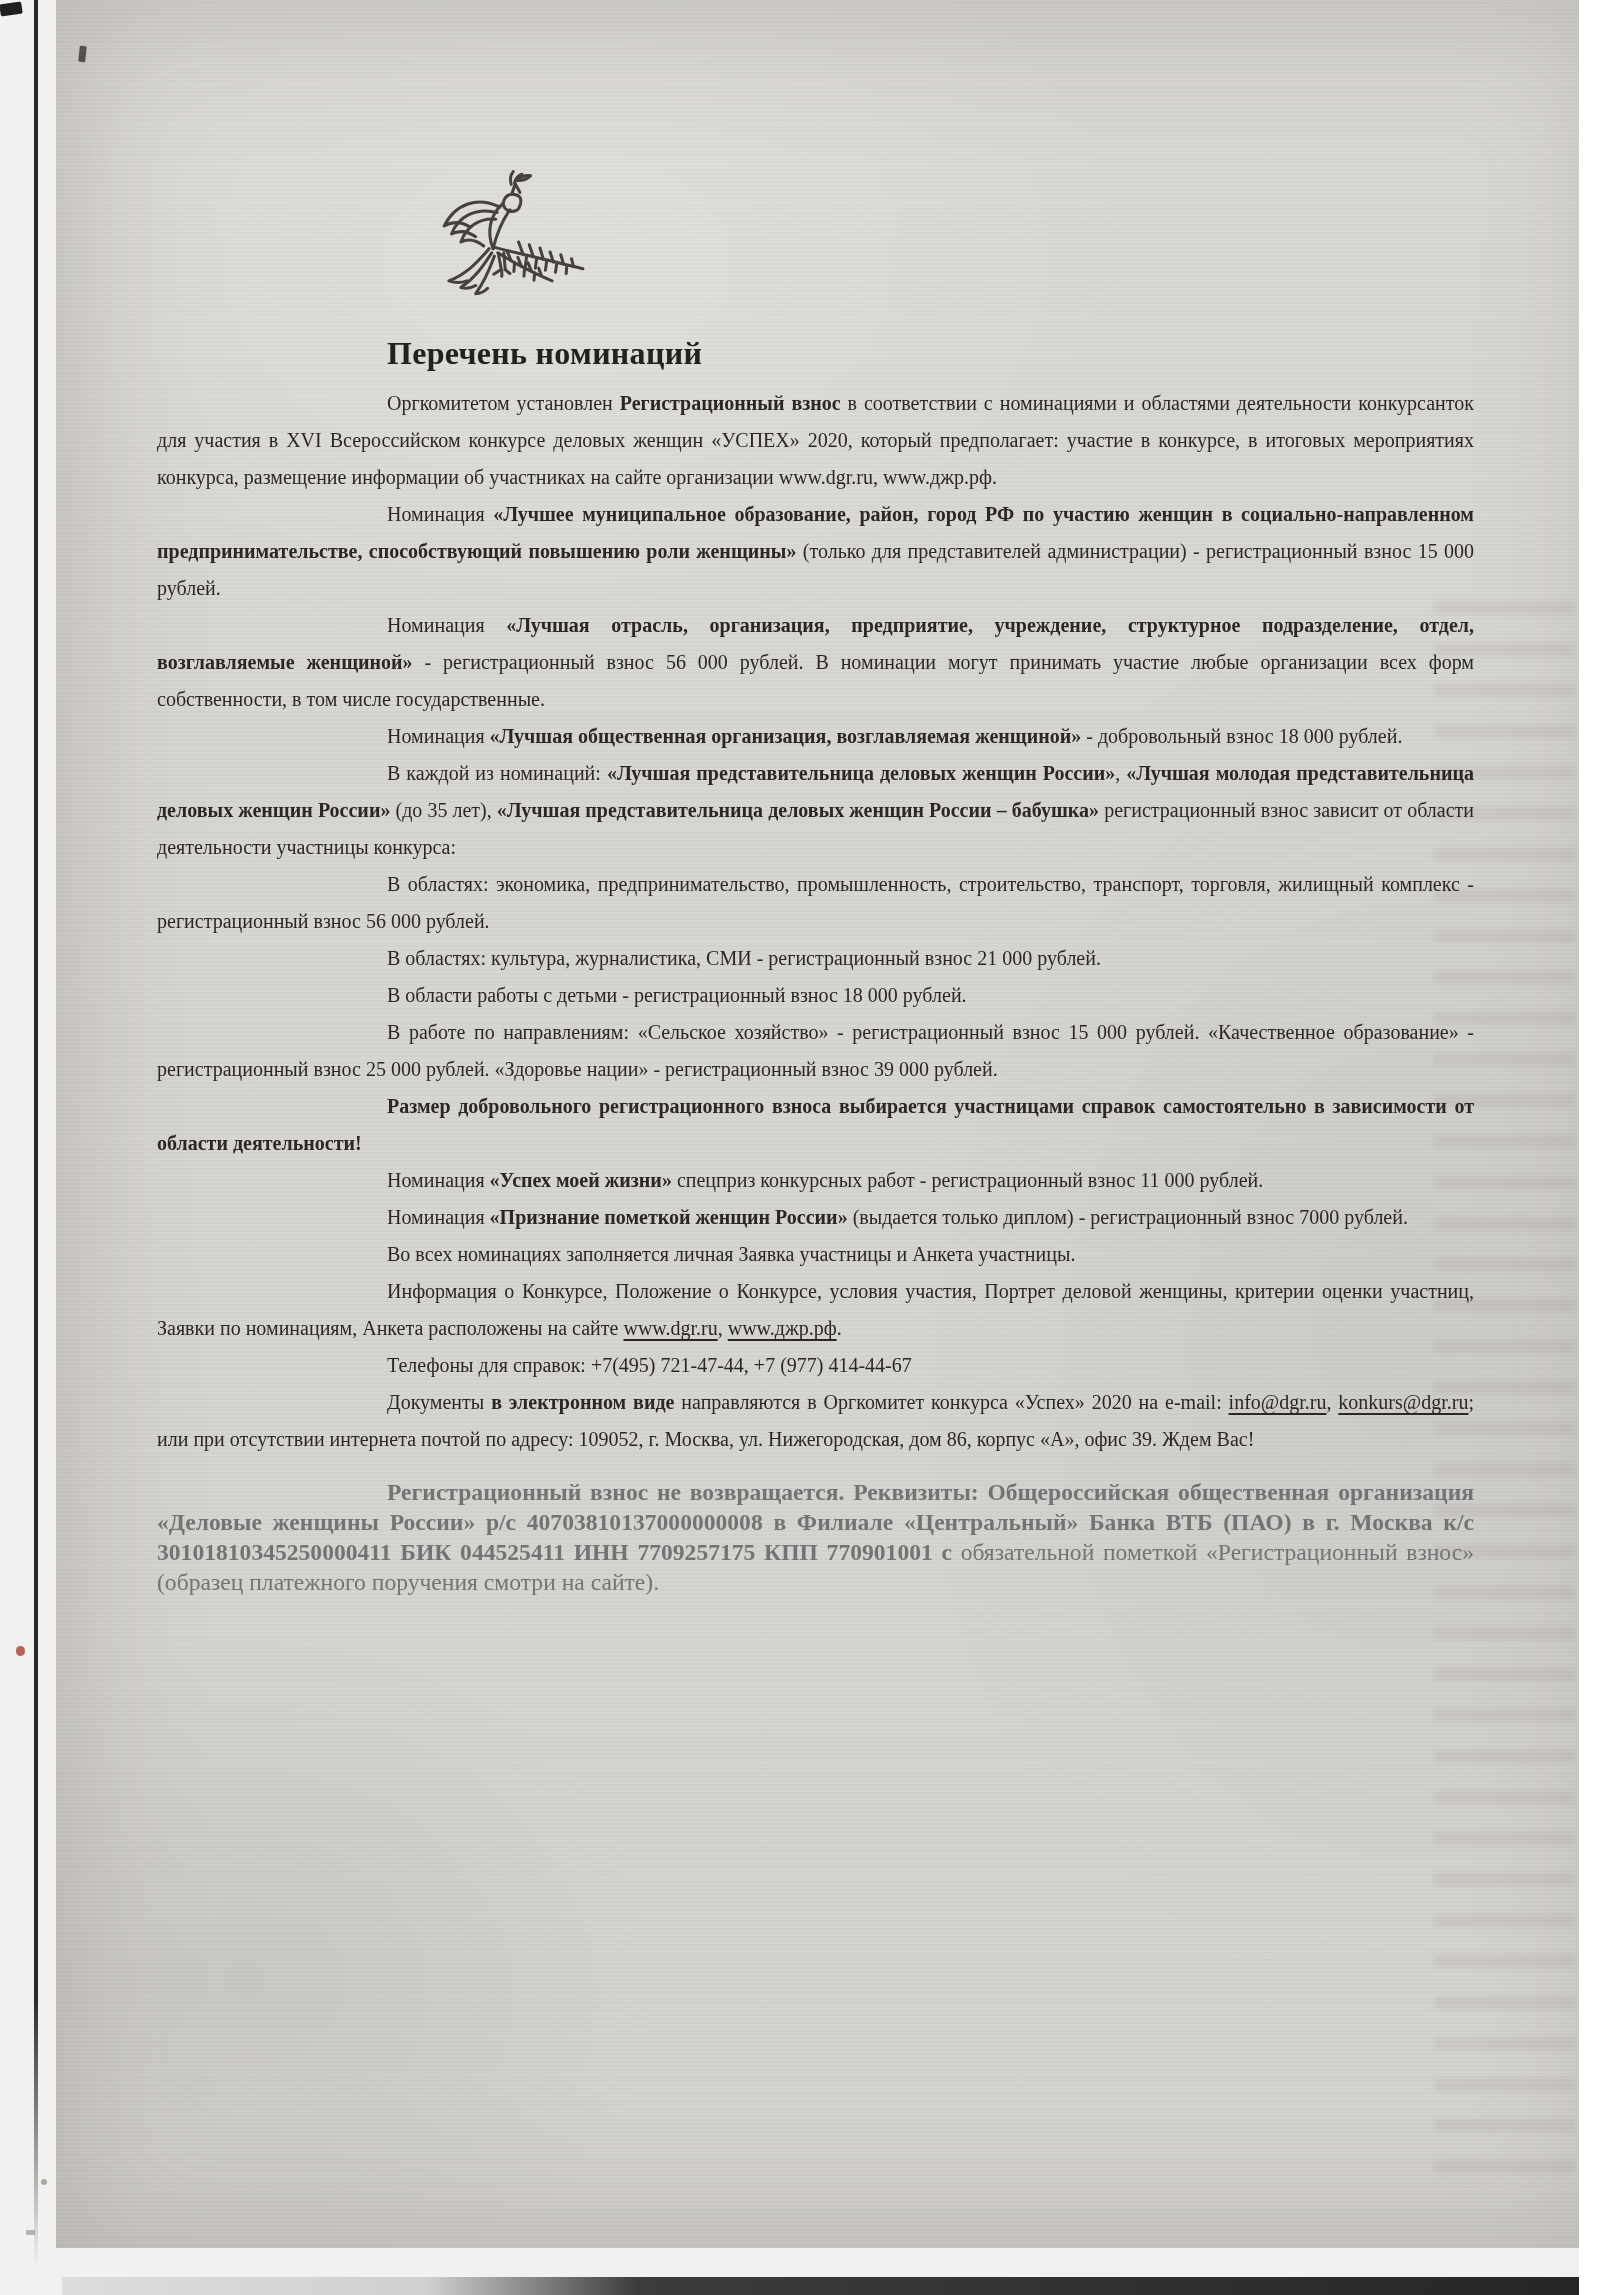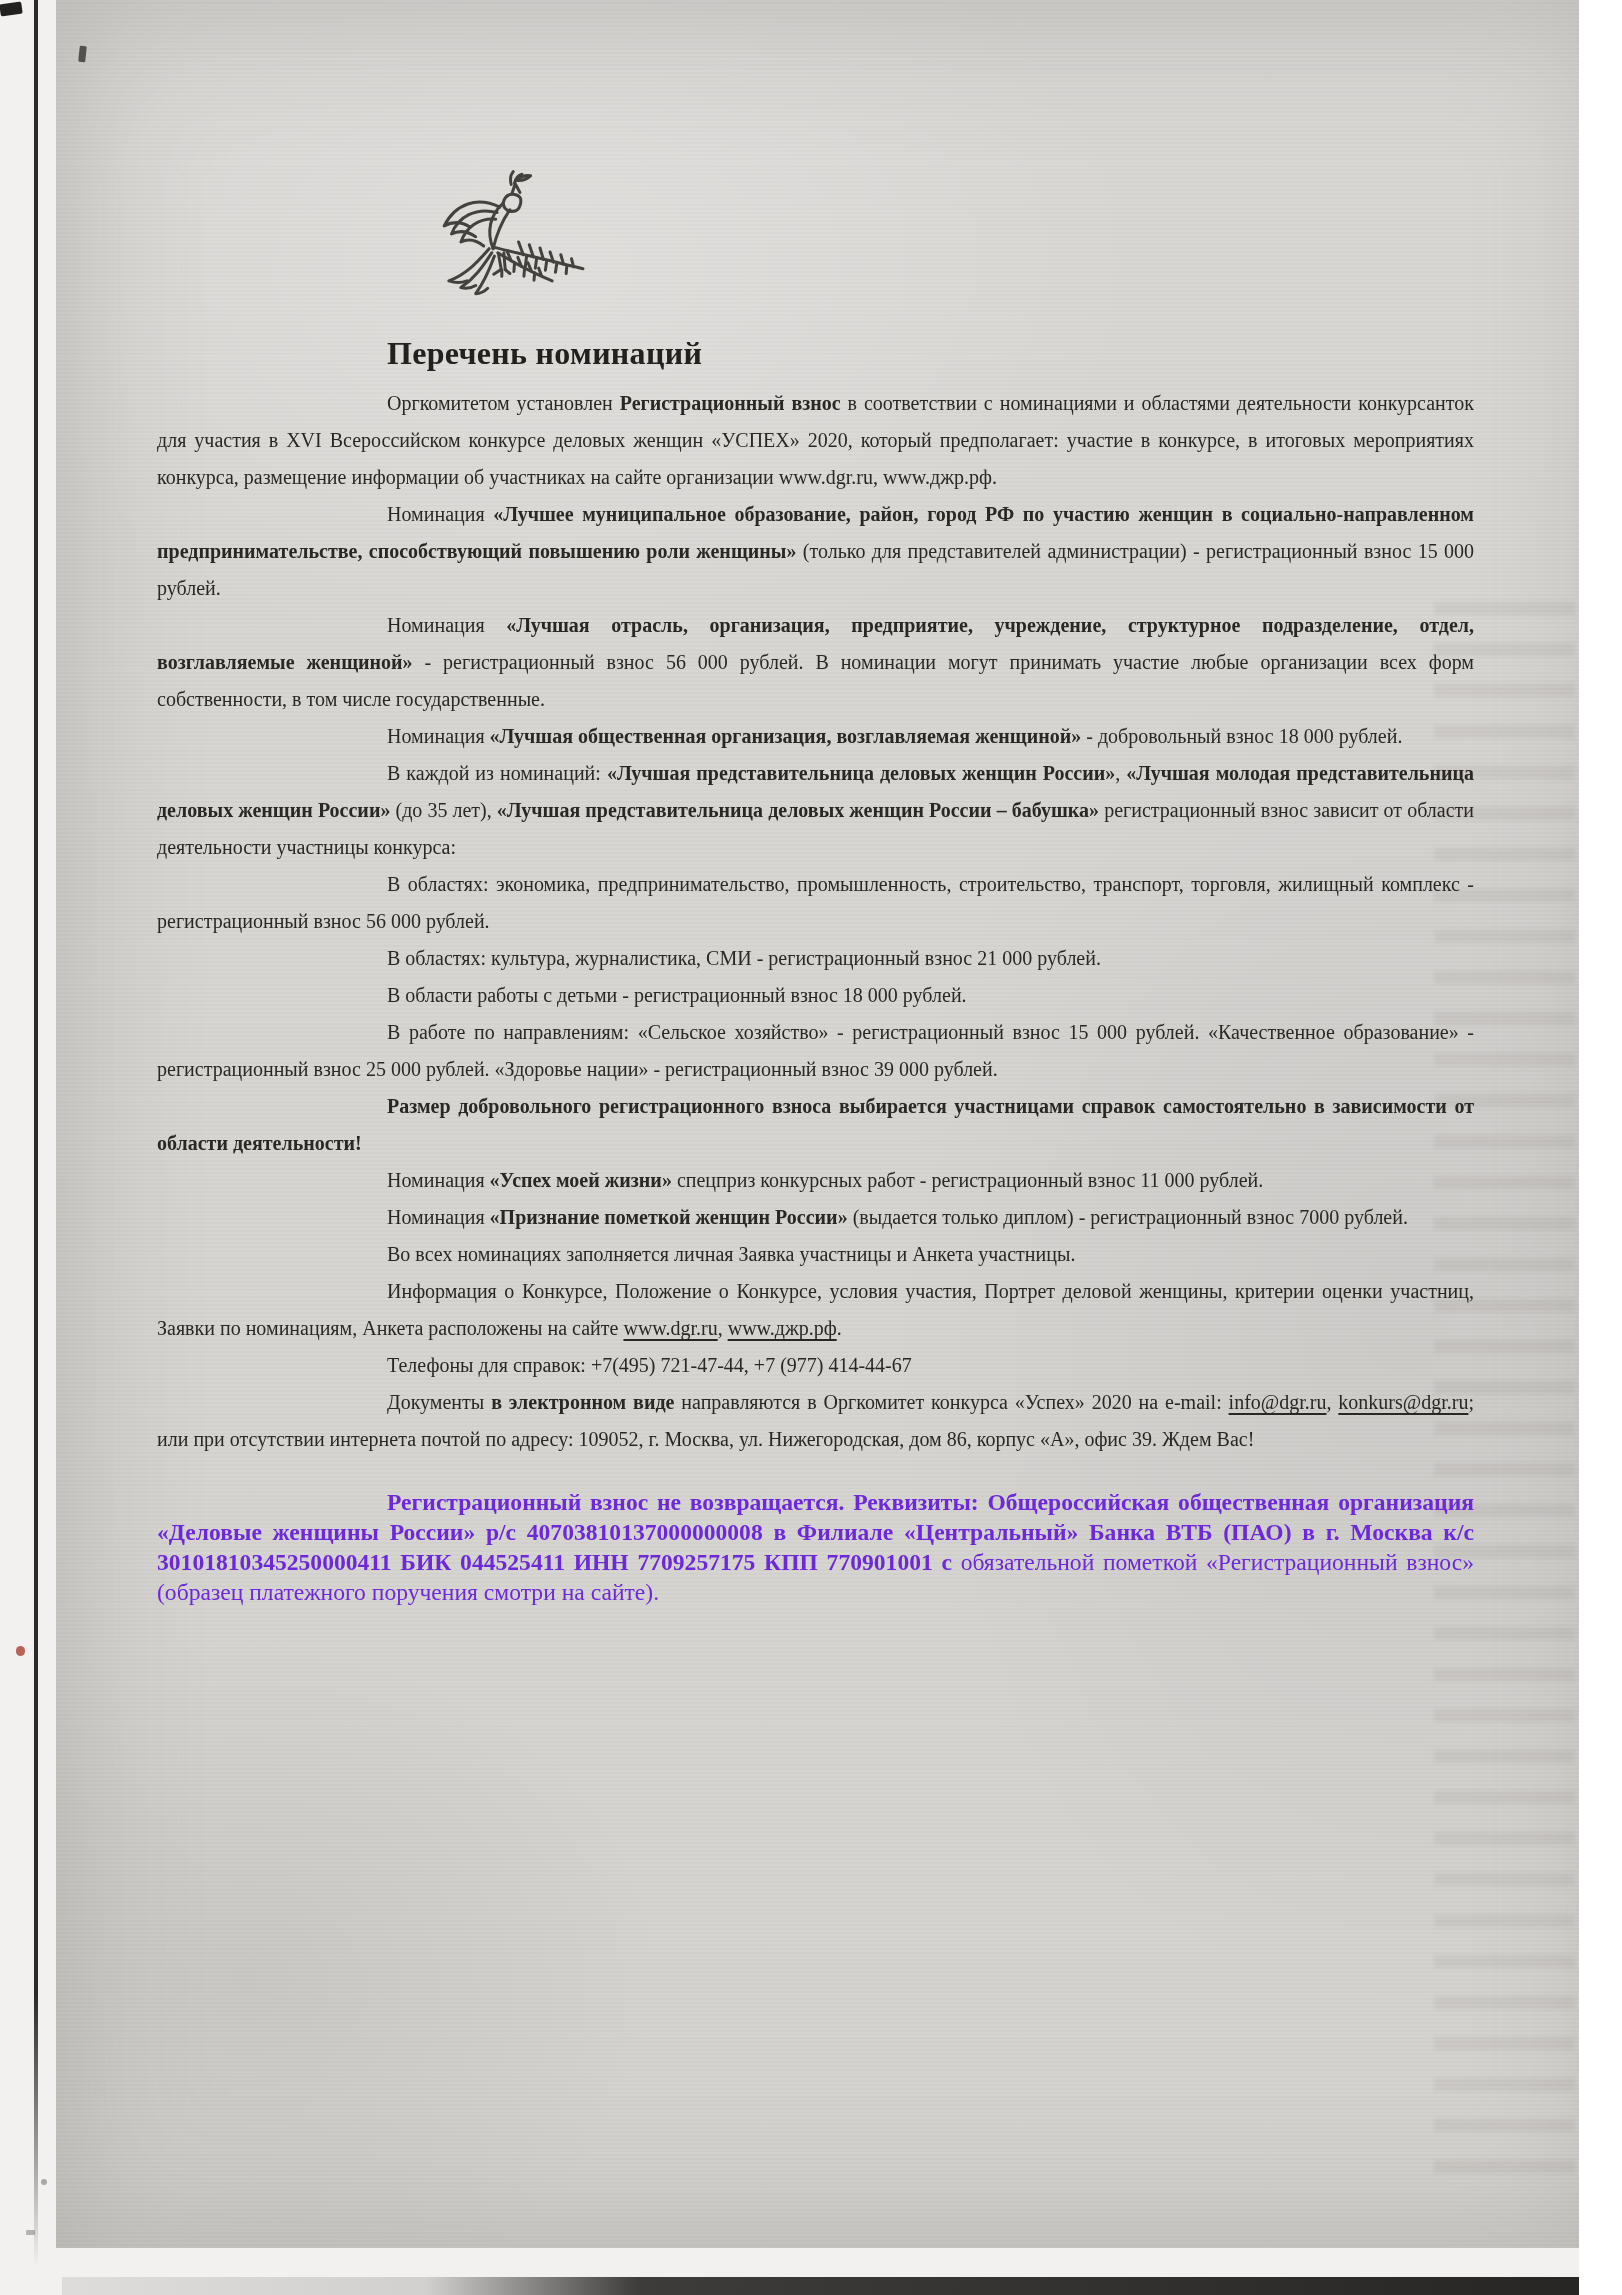--- a/index.html
+++ b/index.html
@@ -55,22 +55,22 @@
     position:absolute;left:157px;top:385px;width:1317px;color:#2a2724;
   }
   p.body{
     margin:0;text-align:justify;text-indent:230px;
     font-size:20px;line-height:37px;
   }
   p.body span{white-space:pre-wrap;}
   .b{font-weight:bold;}
   .u{text-decoration:underline;text-underline-offset:3.9px;font-family:Liberation Serif, serif;}
   .fine{
-    margin-top:29px;text-align:justify;text-indent:230px;
-    font-size:23.6px;line-height:30px;color:#6d28d9;
+    margin-top:19px;text-align:justify;text-indent:230px;
+    font-size:23.6px;line-height:30px;color:#737373;
   }
 </style>
 </head>
 <body>
 
 <div class="page">
   <div class="scan"></div>
   <div class="ghost"></div>
 
   <div class="edge-line-left"></div>

